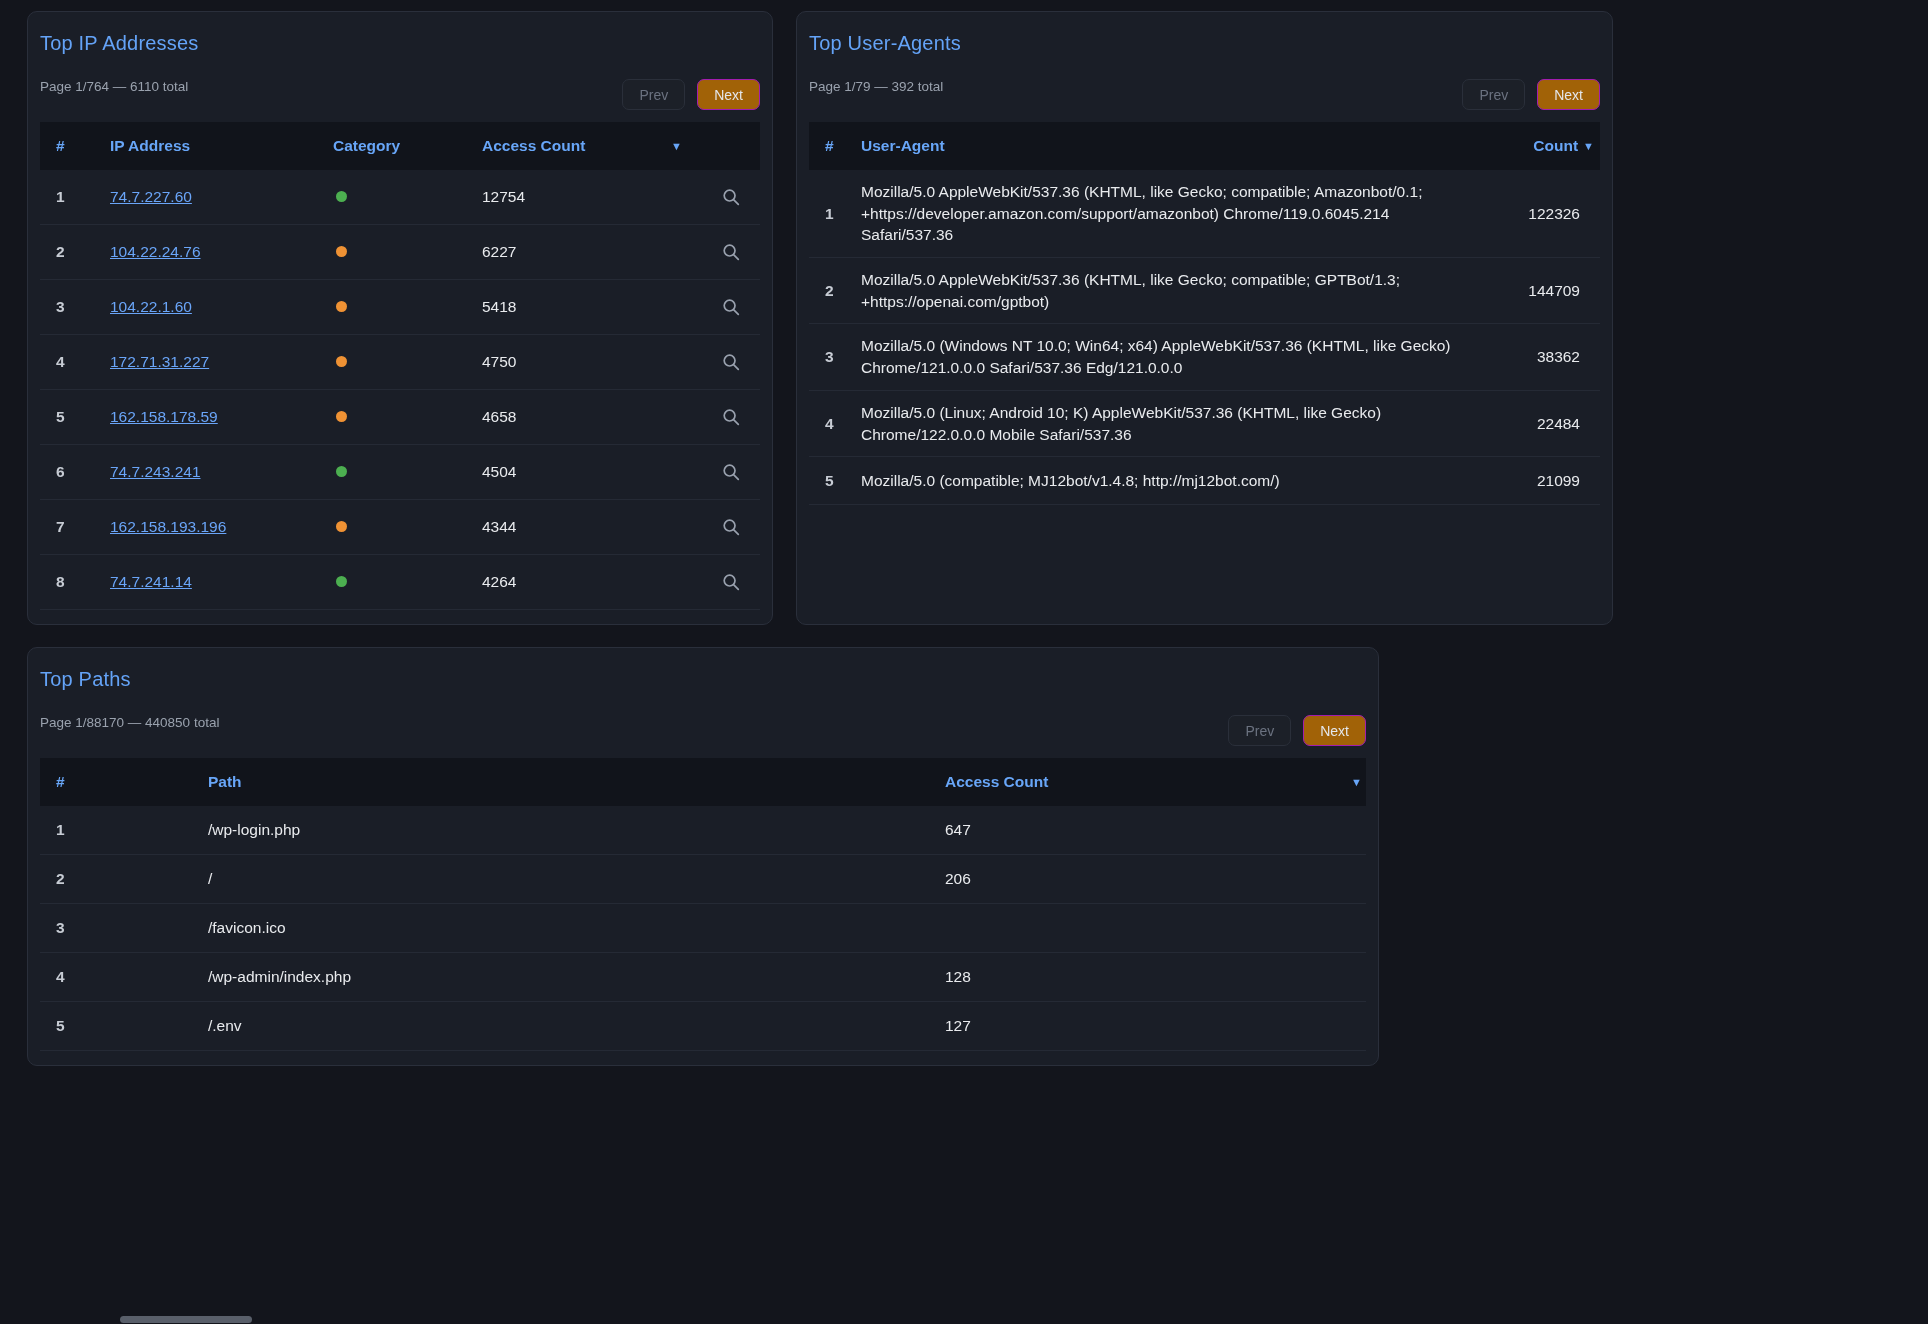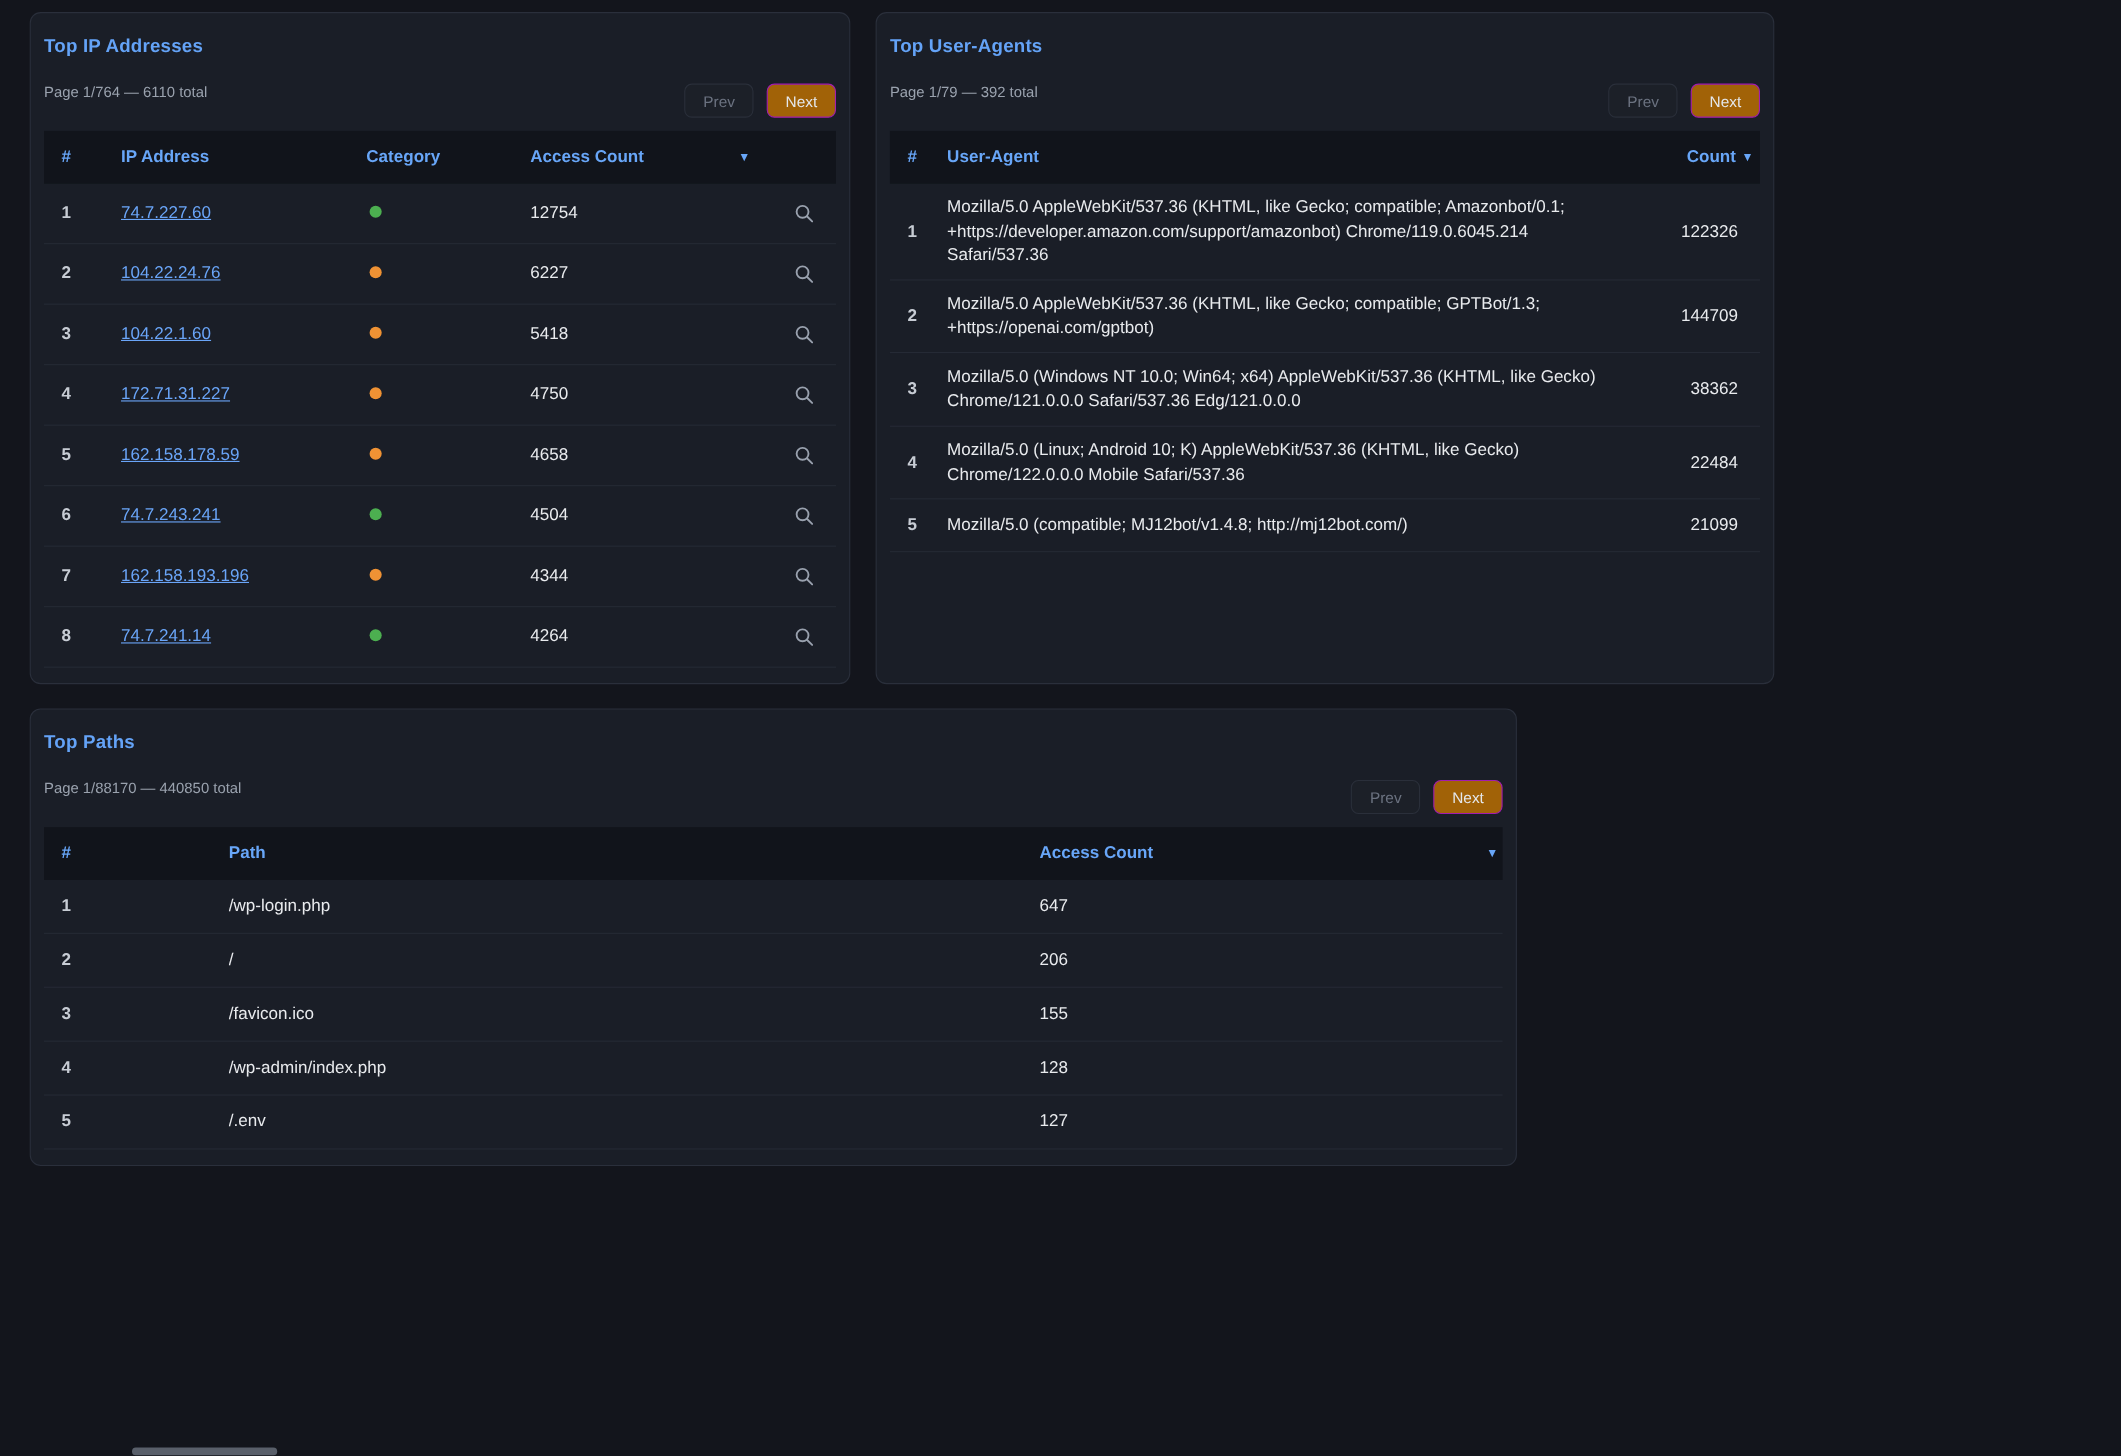--- a/index.html
+++ b/index.html
@@ -10,21 +10,21 @@
   }
   .wrap { padding:11px 0 0 27px; }
   .top-row { display:flex; gap:23px; align-items:stretch; }
   .panel {
     background:#1a1e27; border:1px solid #2a2f3b; border-radius:10px;
     padding:20px 12px 14px 12px;
   }
   .panel-ips   { width:746px; }
   .panel-agents{ width:817px; }
   .panel-paths { width:1352px; margin-top:22px; }
-  .panel-title { color:#64a3f7; font-size:17px; font-weight:700; letter-spacing:.2px; }
+  .panel-title { color:#64a3f7; font-size:20px; font-weight:400; letter-spacing:.2px; }
   .panel-bar { display:flex; justify-content:space-between; align-items:flex-start; margin:24px 0 12px 0; }
   .page-info { color:#9aa2ae; font-size:13.5px; }
   .pager { display:flex; gap:12px; }
   .btn {
     font-family:inherit; font-size:14px; height:31px; padding:0 16px;
     border-radius:7px; cursor:pointer;
   }
   .btn-prev { background:#1c2028; color:#6b7280; border:1px solid #2a2f3a; }
   .btn-next { background:#a16207; color:#e4e7eb; border:1px solid #a21caf; }
 
@@ -329,21 +329,20 @@
 
   <div class="trow path-grid">
     <div class="cell rank">2</div>
     <div class="cell">/</div>
     <div class="cell">206</div>
   </div>
 
   <div class="trow path-grid">
     <div class="cell rank">3</div>
     <div class="cell">/favicon.ico</div>
-    <div class="cell">155</div>
   </div>
 
   <div class="trow path-grid">
     <div class="cell rank">4</div>
     <div class="cell">/wp-admin/index.php</div>
     <div class="cell">128</div>
   </div>
 
   <div class="trow path-grid">
     <div class="cell rank">5</div>

